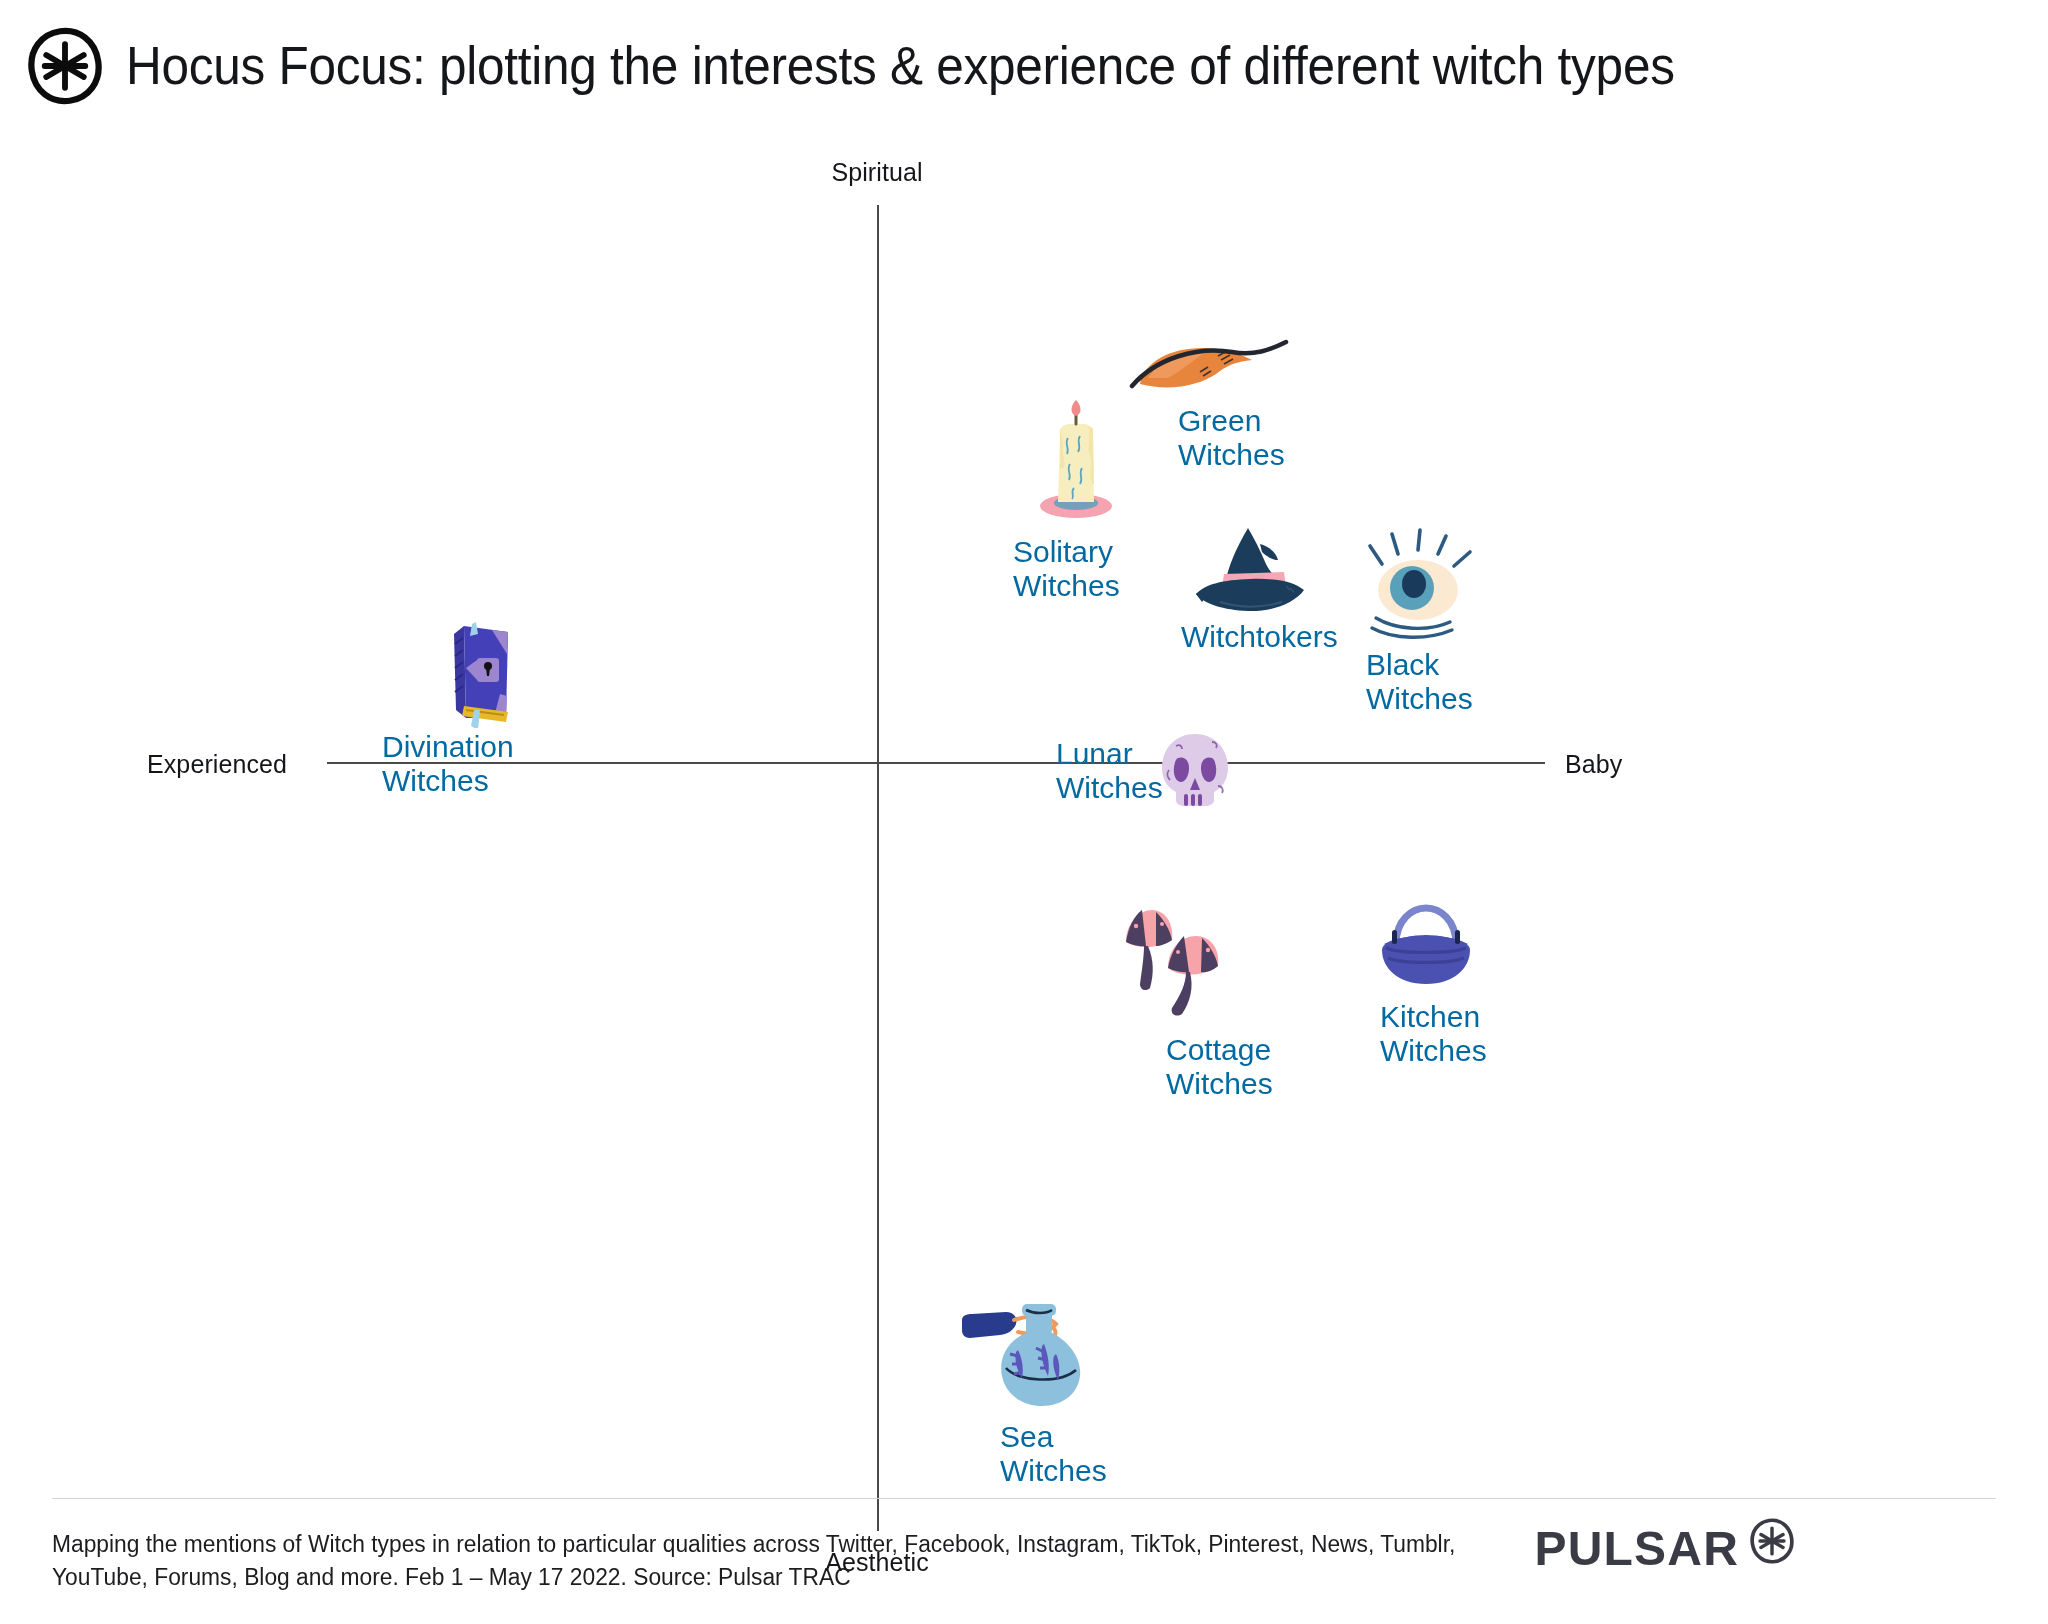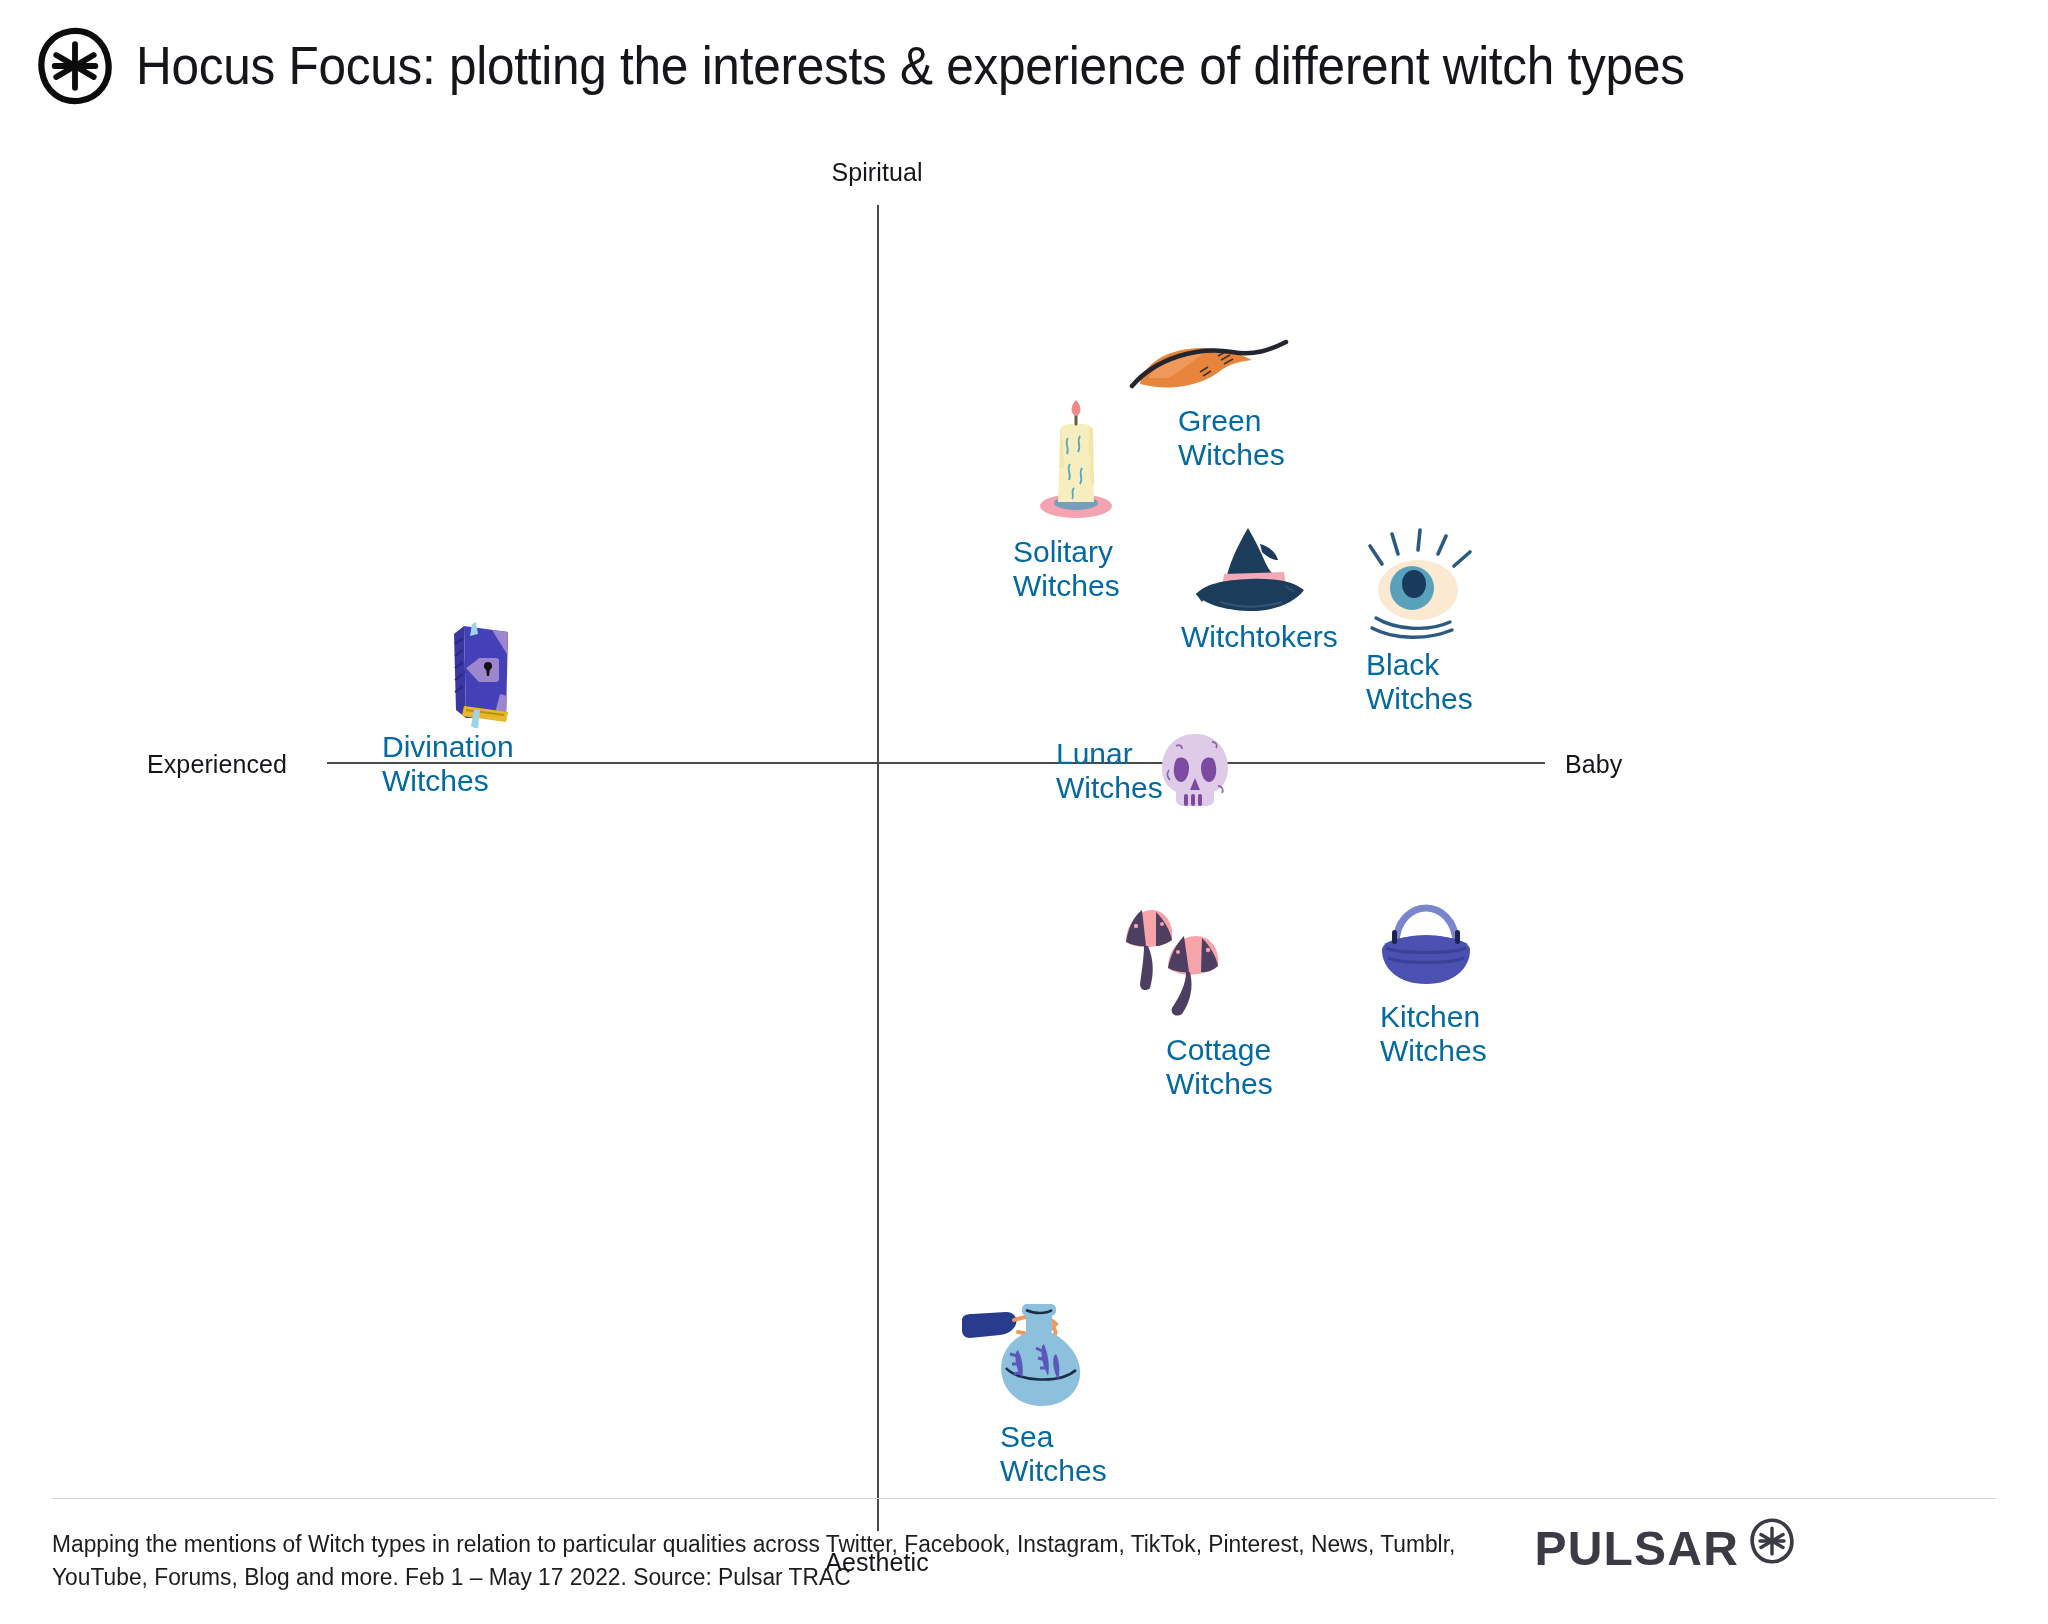--- a/index.html
+++ b/index.html
@@ -19,21 +19,21 @@
     overflow: hidden;
   }
 
   
   #header {
     position: absolute;
     left: 0; top: 0;
     width: 2048px; height: 130px;
     display: flex;
     align-items: center;
-    padding-left: 36px;
+    padding-left: 26px;
     box-sizing: border-box;
   }
   #brand-mark {
     width: 78px; height: 78px;
     flex: 0 0 auto;
     margin-right: 22px;
     margin-top: 2px;
   }
   #page-title {
     font-size: 53px;

